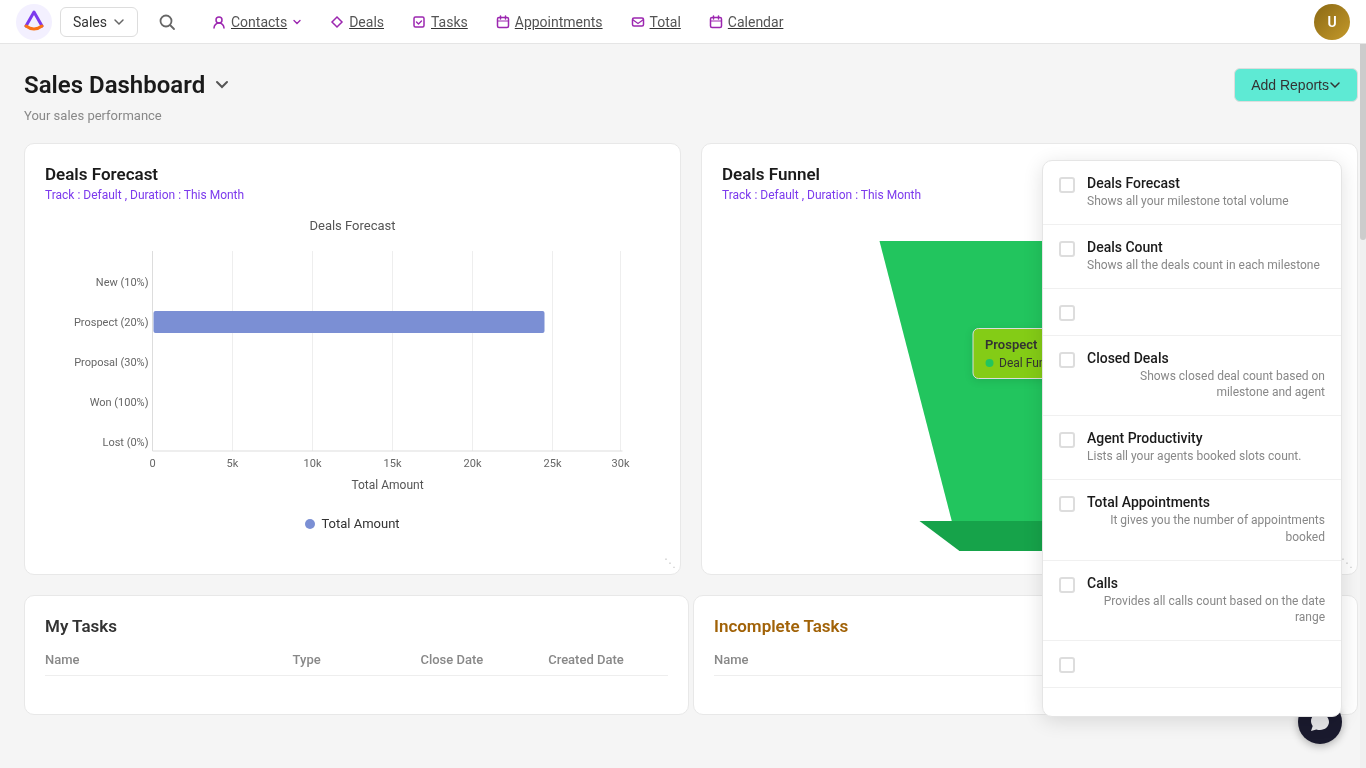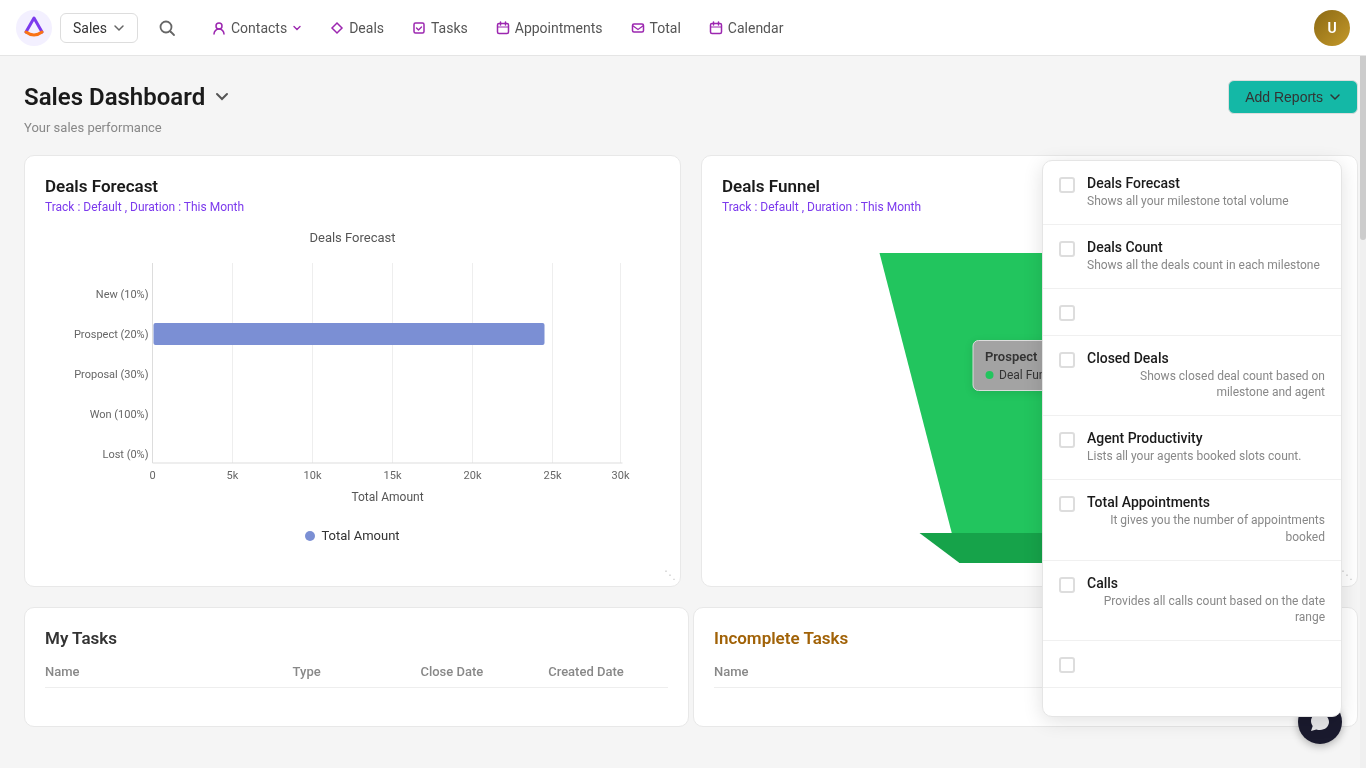--- a/index.html
+++ b/index.html
@@ -1,45 +1,45 @@
 <!DOCTYPE html>
 <html><head>
   <meta charset="utf-8">
   <style>
     * { box-sizing: border-box; margin: 0; padding: 0; }
     body { font-family: -apple-system, BlinkMacSystemFont, 'Segoe UI', Roboto, sans-serif; background: #f5f5f5; color: #333; font-size: 14px; overflow-x: hidden; }
 
     
     .topnav {
-      display: flex; align-items: center; background: #fff; height: 56px;
+      display: flex; align-items: center; background: #fff; height: 44px;
       border-bottom: 1px solid #e5e5e5; padding: 0 16px; gap: 8px;
       position: sticky; top: 0; z-index: 100;
     }
     .sales-dropdown {
       display: flex; align-items: center; border: 1px solid #ddd; border-radius: 6px;
       padding: 6px 12px; cursor: pointer; gap: 6px; font-size: 14px; color: #333; background: #fff;
     }
     .search-icon-btn { width: 34px; height: 34px; display: flex; align-items: center; justify-content: center; cursor: pointer; color: #555; margin-left: 4px; }
-    .nav-links { display: flex; align-items: flex-start; gap: 4px; margin-left: 8px; flex: 1; }
+    .nav-links { display: flex; align-items: flex-start; gap: 4px; margin-left: 8px; flex: 1; text-decoration: underline; }
     .nav-link {
       display: flex; align-items: center; gap: 5px; padding: 8px 12px; border-radius: 6px;
       cursor: pointer; color: #555; font-size: 14px; white-space: nowrap;
     }
     .avatar-btn { width: 36px; height: 36px; border-radius: 50%; overflow: hidden; cursor: pointer; margin-left: auto; background: #999; }
 
     
     .main-content { padding: 24px 8px 0 24px; position: relative; }
 
     .page-header { display: flex; align-items: center; justify-content: space-between; margin-bottom: 6px; }
     .page-title-row { display: flex; align-items: center; gap: 8px; }
     .page-title { font-size: 24px; font-weight: 600; color: #1a1a1a; }
     .page-subtitle { font-size: 13px; color: #888; margin-bottom: 20px; }
     .add-reports-btn {
-      display: flex; align-items: center; gap: 6px; padding: 8px 16px;
-      border: 1px solid #ddd; border-radius: 6px; background: #14b8a6; cursor: pointer; font-size: 14px; color: #333;
+      display: flex; align-items: center; padding: 8px 16px;
+      border: 1px solid #ddd; border-radius: 6px; background: #5eead4; cursor: pointer; font-size: 14px; color: #333;
     }
 
     
     .dashboard-grid { display: grid; grid-template-columns: 1fr 1fr; gap: 20px; }
 
     .card {
       background: #fff; border-radius: 10px; border: 1px solid #e8e8e8; padding: 20px;
       position: relative; min-height: 420px;
     }
     .card-title { font-size: 17px; font-weight: 600; color: #1a1a1a; margin-bottom: 4px; }
@@ -47,21 +47,21 @@
 
     
     .chart-container { width: 100%; height: 300px; position: relative; }
     .chart-title { text-align: center; font-size: 13px; color: #555; margin-bottom: 8px; }
     .legend { display: flex; align-items: center; gap: 6px; margin-top: 12px; justify-content: center; }
     .legend-dot { width: 10px; height: 10px; border-radius: 50%; background: #7b8fd4; }
     .legend-label { font-size: 13px; color: #333; }
     .resize-handle { position: absolute; bottom: 4px; right: 4px; color: #ccc; font-size: 12px; }
     .funnel-tooltip {
       position: absolute; top: 38%; left: 48%; transform: translate(-50%, -50%);
-      background: #a3a3a3; border: 1px solid #ddd; border-radius: 6px; padding: 8px 12px;
+      background: #84cc16; border: 1px solid #ddd; border-radius: 6px; padding: 8px 12px;
       font-size: 12px; box-shadow: 0 2px 8px rgba(0,0,0,0.1);
     }
     .funnel-tooltip-title { font-size: 13px; font-weight: 600; margin-bottom: 4px; }
     .funnel-tooltip-item { display: flex; align-items: center; gap: 6px; }
     .tooltip-dot { width: 8px; height: 8px; border-radius: 50%; background: #22c55e; }
 
     
     .bottom-grid { display: grid; grid-template-columns: 1fr 1fr; gap: 4px; margin-top: 20px; }
     .bottom-card { background: #fff; border-radius: 10px; border: 1px solid #e8e8e8; padding: 20px; min-height: 120px; }
     .bottom-card-title { font-size: 17px; font-weight: 600; margin-bottom: 16px; }

